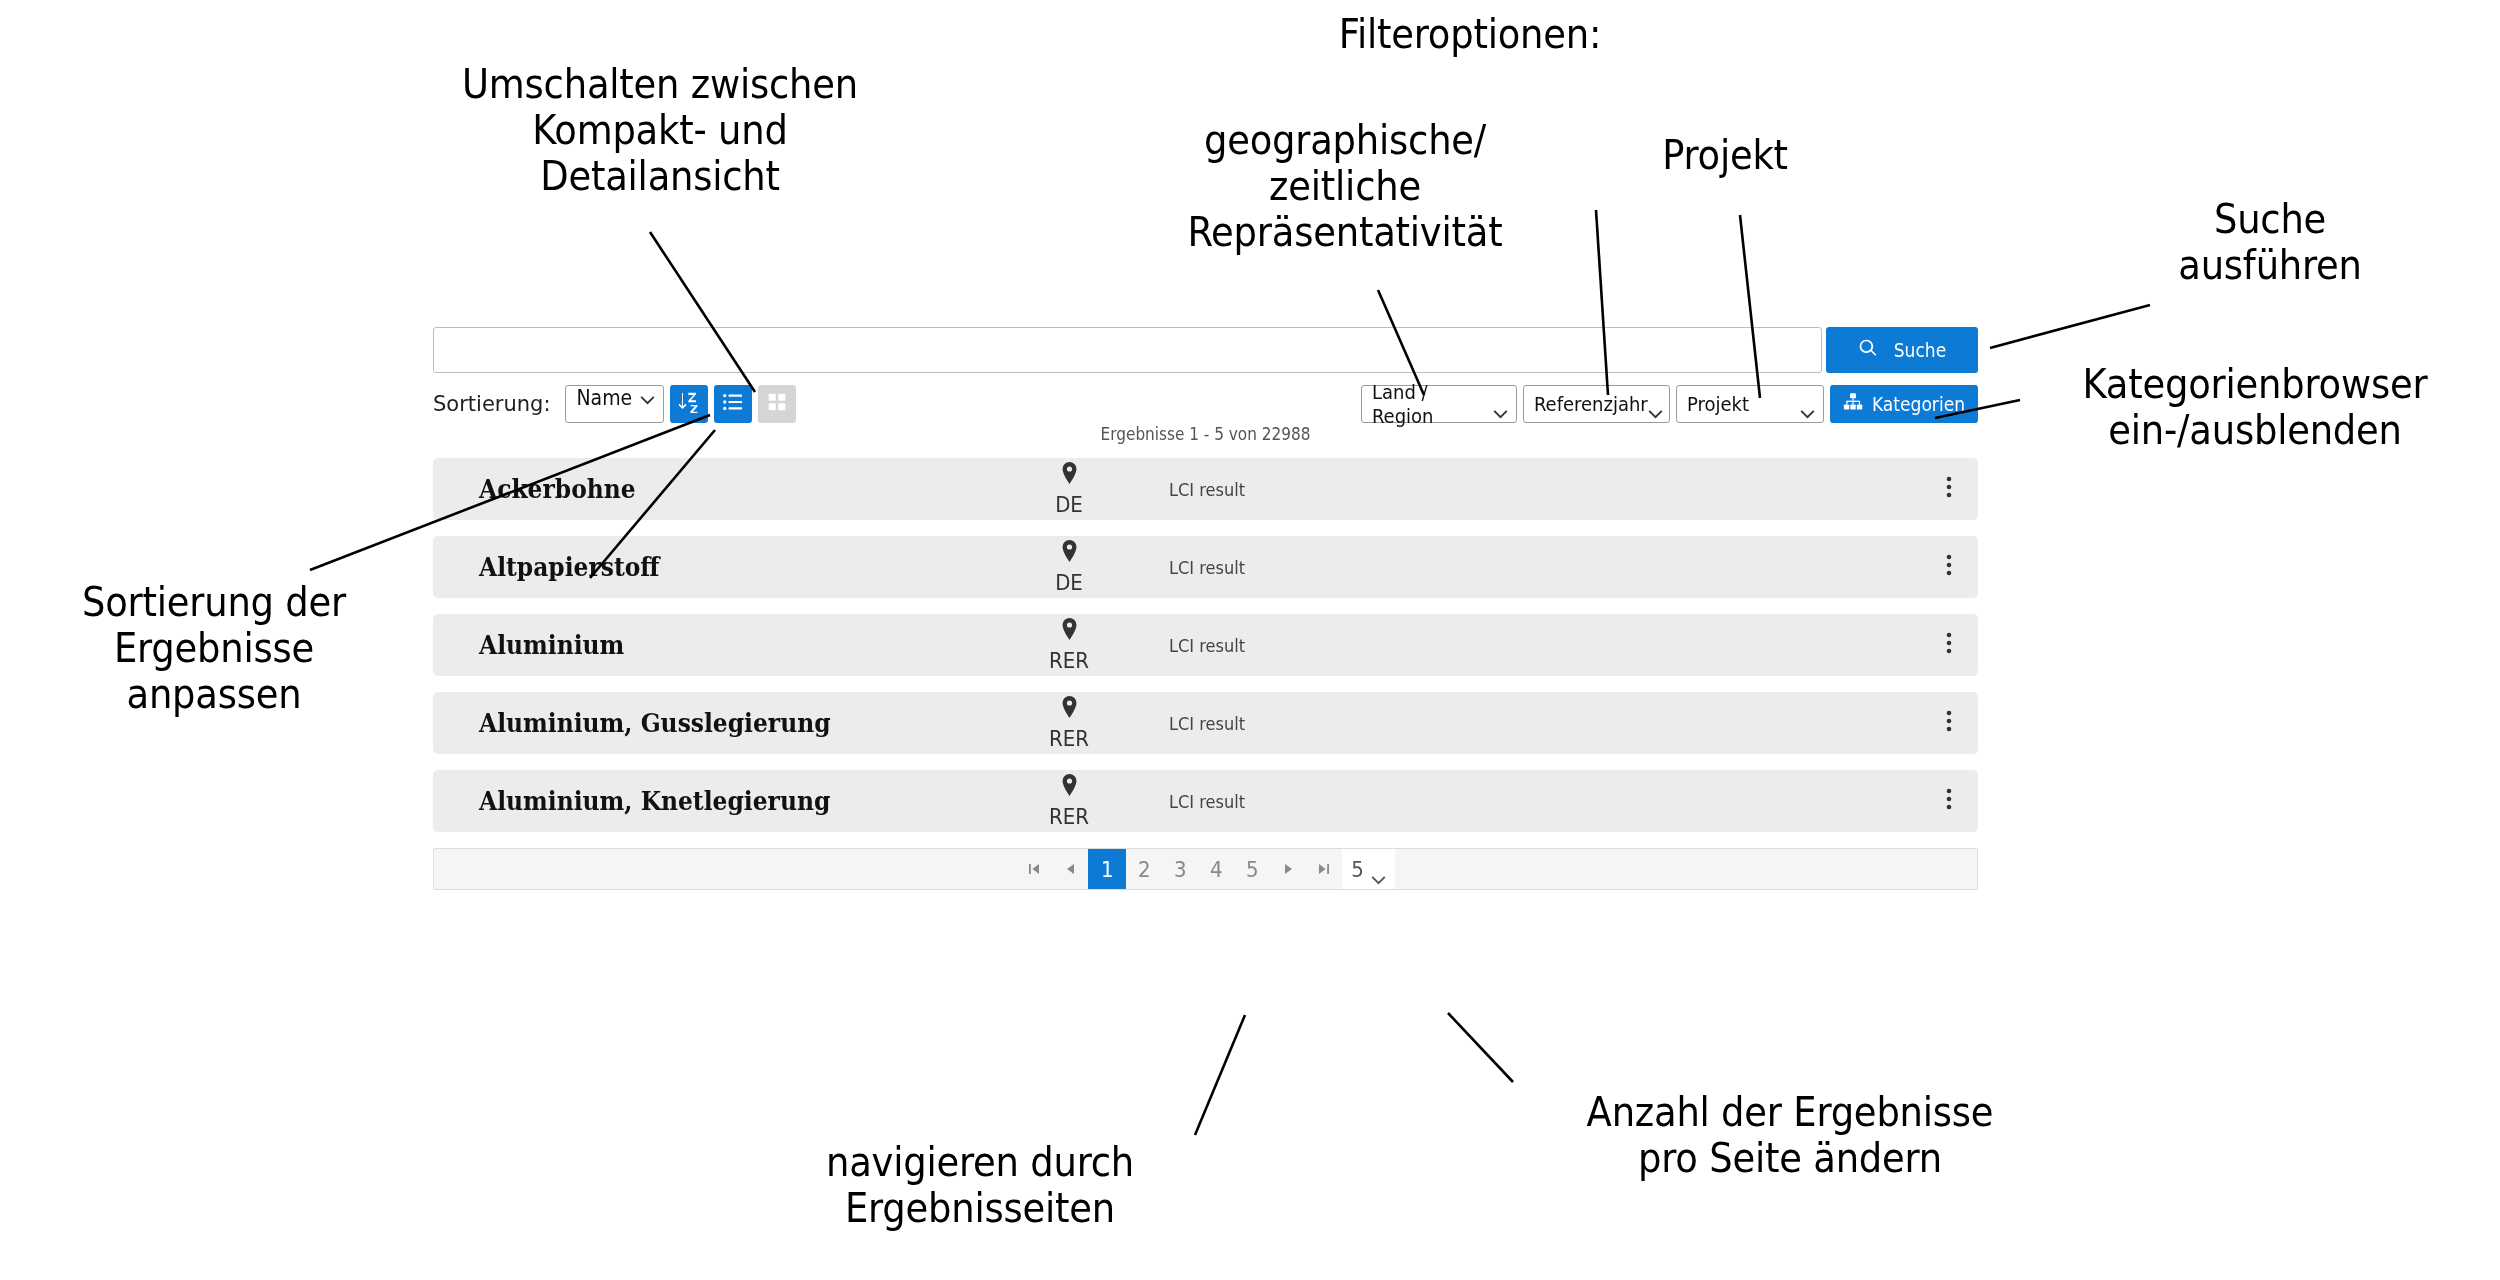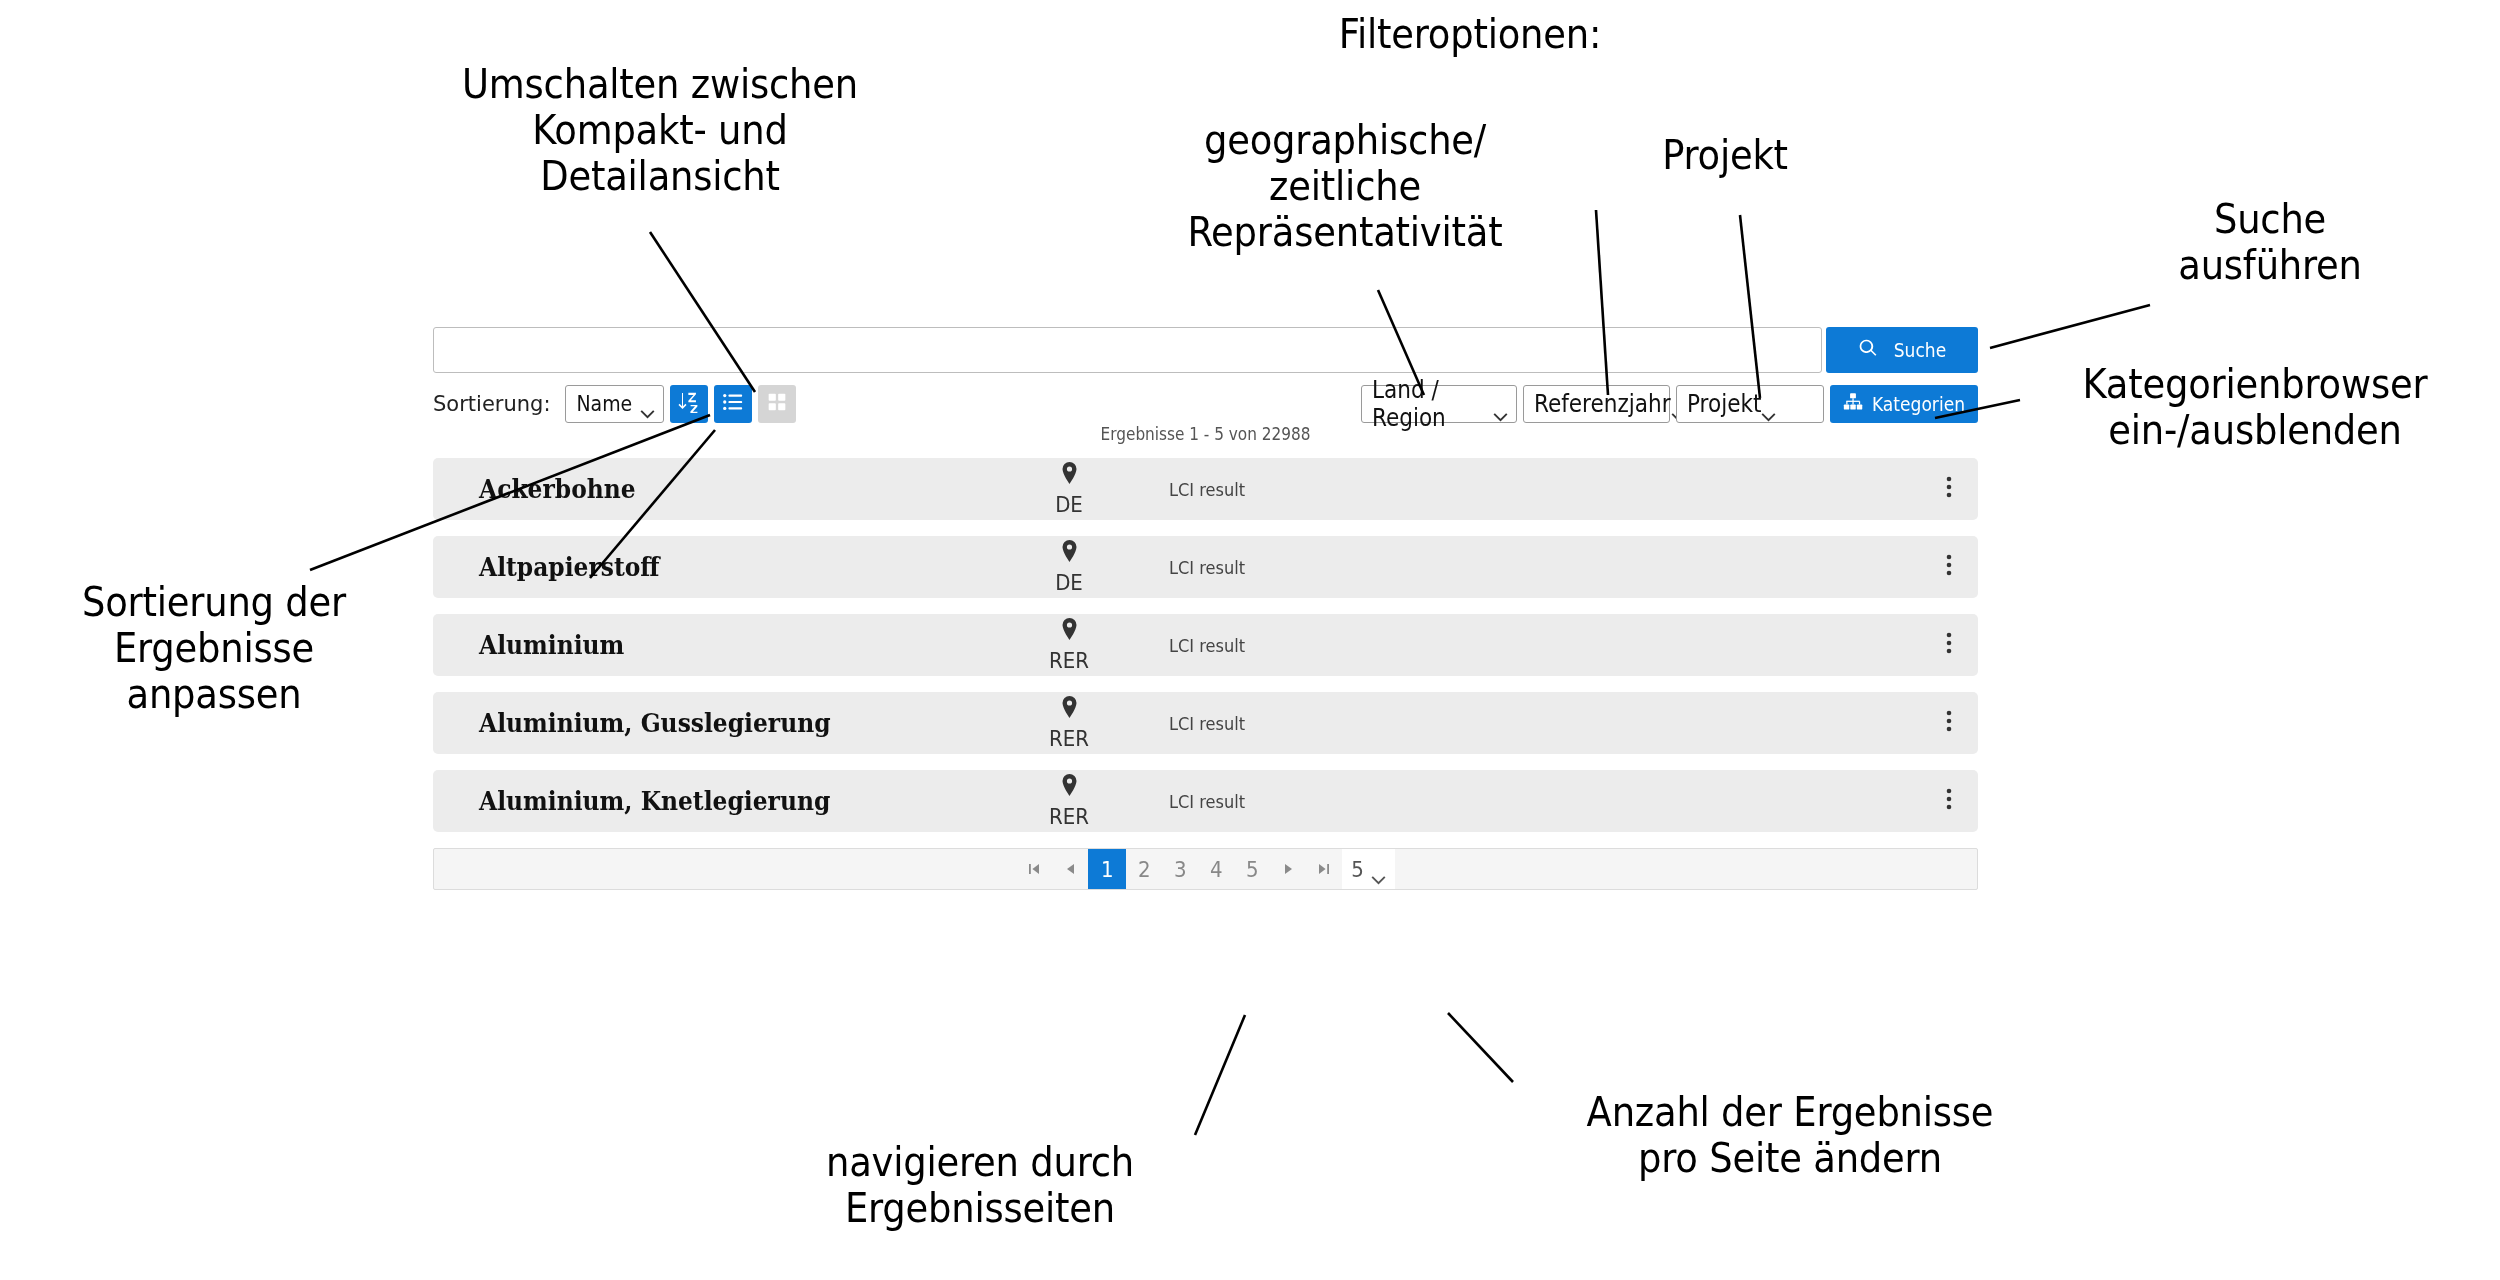--- a/index.html
+++ b/index.html
@@ -17,35 +17,35 @@
   .searchrow{display:flex;align-items:stretch;height:46px;}
   .searchbox{flex:1;border:1px solid #bdbdbd;border-radius:3px;background:#fff;height:46px;box-sizing:border-box;}
   .searchbtn{margin-left:4px;width:152px;background:#0d7ad6;border:none;border-radius:3px;color:#fff;
              display:flex;align-items:center;justify-content:center;gap:16px;
              font-size:19px;font-family:"DejaVu Sans Condensed","DejaVu Sans",sans-serif;cursor:pointer;}
   .searchbtn svg{width:20px;height:20px;fill:#fff;flex:none;}
 
   .toolrow{display:flex;align-items:center;height:40px;margin-top:11px;position:relative;}
   .sortlabel{font-size:21px;color:#222;font-family:"DejaVu Sans","Liberation Sans",sans-serif;margin-right:15px;}
   .sortsel{height:38px;min-width:86px;box-sizing:border-box;border:1px solid #9a9a9a;border-radius:3px;background:#fff;
-           display:flex;align-items:center;justify-content:space-between;padding:0 8px 0 10px;font-size:21px;color:#111;
+           display:flex;justify-content:space-between;padding:0 8px 0 10px;font-size:21px;color:#111;
            font-family:"DejaVu Sans Condensed","DejaVu Sans",sans-serif;cursor:pointer;gap:8px;}
   .chev{width:15px;height:9px;flex:none;}
   .chev svg{width:15px;height:9px;stroke:#333;fill:none;stroke-width:2.1;}
 
   .iconbtn{width:38px;height:38px;margin-left:6px;border:none;border-radius:3px;display:flex;align-items:center;
            justify-content:center;cursor:pointer;}
   .iconbtn.blue{background:#0d7ad6;}
   .iconbtn.grey{background:#d5d5d5;}
   .iconbtn svg{fill:#fff;}
 
   .spacer{flex:1;}
   .filtersel{height:38px;box-sizing:border-box;border:1px solid #9a9a9a;border-radius:3px;background:#fff;
-             display:flex;align-items:center;padding:0 8px 0 10px;
-             font-size:24px;color:#111;margin-left:6px;cursor:pointer;
+             display:flex;align-items:center;justify-content:space-between;padding:0 8px 0 10px;
+             font-size:20px;color:#111;margin-left:6px;cursor:pointer;
              font-family:"DejaVu Sans Condensed","DejaVu Sans",sans-serif;}
   .catbtn{height:38px;margin-left:6px;padding:0 13px;background:#0d7ad6;border:none;border-radius:3px;color:#fff;
           display:flex;align-items:center;gap:9px;font-size:19px;cursor:pointer;
           font-family:"DejaVu Sans Condensed","DejaVu Sans",sans-serif;}
   .catbtn svg{width:20px;height:20px;fill:#fff;flex:none;}
 
   .countline{text-align:center;font-size:17px;color:#555;
              font-family:"DejaVu Sans Condensed","DejaVu Sans",sans-serif;}
 
   .results{margin-top:14px;}

